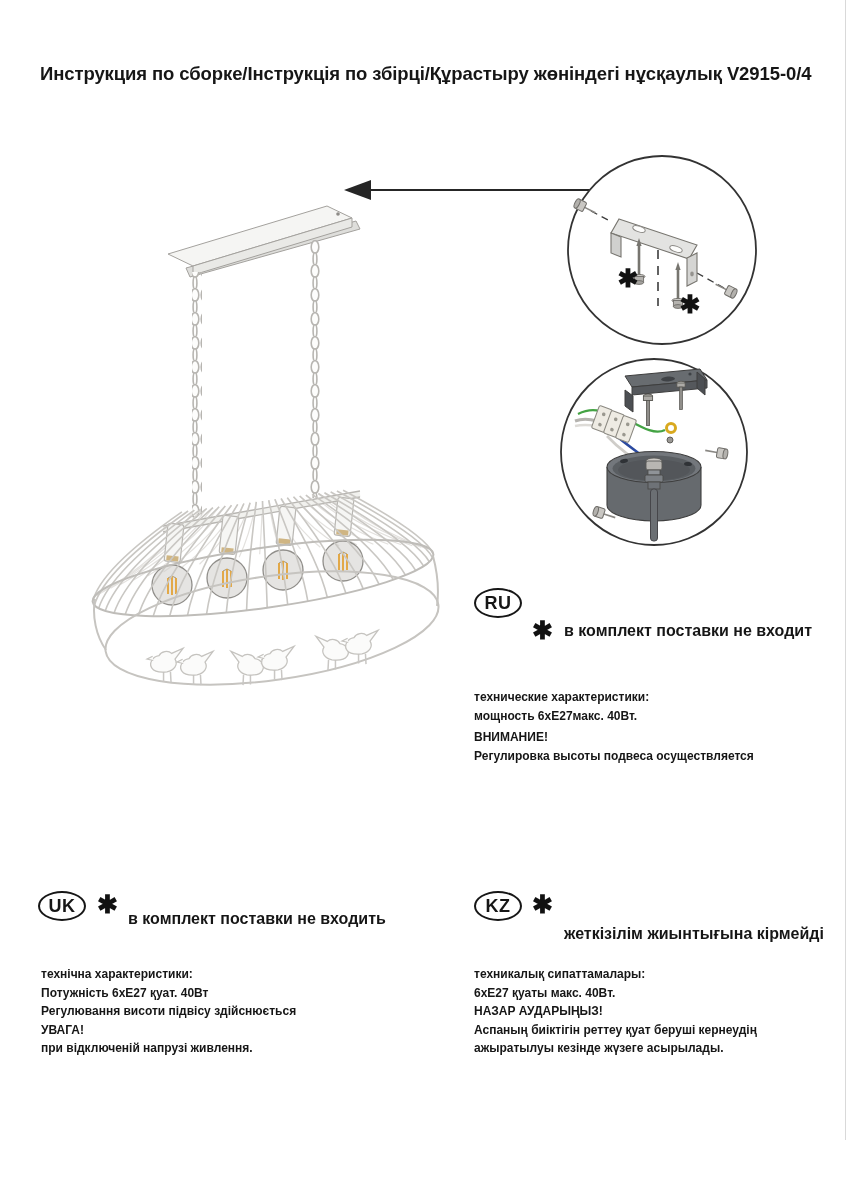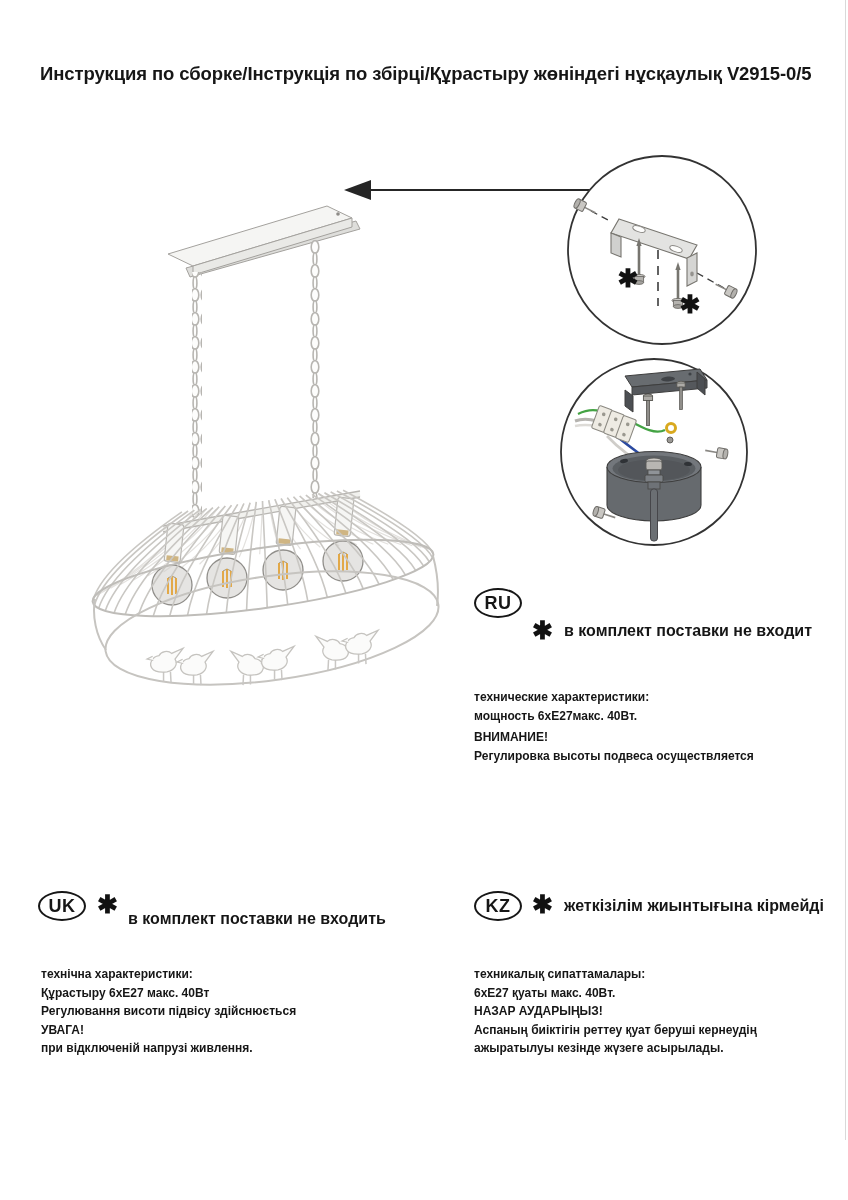--- a/index.html
+++ b/index.html
@@ -21,21 +21,21 @@
   .svg-asterisk{font-family:"Liberation Sans",sans-serif;font-size:25px;font-weight:700;fill:#111;}
   #cage-ribs-front path{fill:none;stroke:#c9c7c3;stroke-width:1.6px;}
   #cage-ribs-back path{fill:none;stroke:#e3e1de;stroke-width:1.2px;}
 </style>
 </head>
 <body>
 
 <div id="page">
   <div id="page-edge"></div>
 
-  <div class="title">Инструкция по сборке/Інструкція по збірці/Құрастыру жөніндегі нұсқаулық V2915-0/5</div>
+  <div class="title">Инструкция по сборке/Інструкція по збірці/Құрастыру жөніндегі нұсқаулық V2915-0/4</div>
 
   <svg width="848" height="760" viewBox="0 0 848 760">
     <defs>
       <pattern id="chainlink" patternUnits="userSpaceOnUse" width="10" height="24">
         <ellipse cx="5" cy="7" rx="3.8" ry="6.4" fill="#fdfdfc" stroke="#b7b5b1" stroke-width="1.6"></ellipse>
         <ellipse cx="5" cy="19" rx="1.9" ry="6.2" fill="#fdfdfc" stroke="#b7b5b1" stroke-width="1.6"></ellipse>
       </pattern>
       <g id="bird">
         <path d="M-3,-8 L-3,0.5 M3,-8 L3.5,1" stroke="#c9c7c4" stroke-width="1.3" fill="none"></path>
         <path d="M-13,-11 C-16,-15 -13,-21 -7,-22 C-5,-26 1,-27 4,-24 L14,-28.5 L7,-19 C10,-14 6,-9 0,-8 C-5,-7.5 -11,-8 -13,-11 Z" fill="#fbfbfa" stroke="#c5c3bf" stroke-width="1.1"></path>
@@ -286,29 +286,29 @@
     <div class="spec-line gap">ВНИМАНИЕ!</div>
     <div class="spec-line">Регулировка высоты подвеса осуществляется</div>
   </div>
 
   <div class="badge" style="left:38px;top:891px;">UK</div>
   <div class="asterisk" style="left:97px;top:892px;">✱</div>
   <div class="note-text" style="left:128px;top:897px;margin-top:13px;">в комплект поставки не входить</div>
 
   <div class="spec-block" style="left:41px;top:965px;">
     <div class="spec-line">технічна характеристики:</div>
-    <div class="spec-line">Құрастыру 6хЕ27 макс. 40Вт</div>
+    <div class="spec-line">Потужність 6хЕ27 қуат. 40Вт</div>
     <div class="spec-line">Регулювання висоти підвісу здійснюється</div>
     <div class="spec-line">УВАГА!</div>
     <div class="spec-line">при відключеній напрузі живлення.</div>
   </div>
 
   <div class="badge" style="left:474px;top:891px;">KZ</div>
   <div class="asterisk" style="left:532px;top:892px;">✱</div>
-  <div class="note-text" style="left:564px;top:897px;">жеткізілім жиынтығына кірмейді</div>
+  <div class="note-text" style="left:564px;top:925px;">жеткізілім жиынтығына кірмейді</div>
 
   <div class="spec-block" style="left:474px;top:965px;">
     <div class="spec-line">техникалық сипаттамалары:</div>
     <div class="spec-line">6хЕ27 қуаты макс. 40Вт.</div>
     <div class="spec-line">НАЗАР АУДАРЫҢЫЗ!</div>
     <div class="spec-line">Аспаның биіктігін реттеу қуат беруші кернеудің</div>
     <div class="spec-line">ажыратылуы кезінде жүзеге асырылады.</div>
   </div>
 </div>
 

